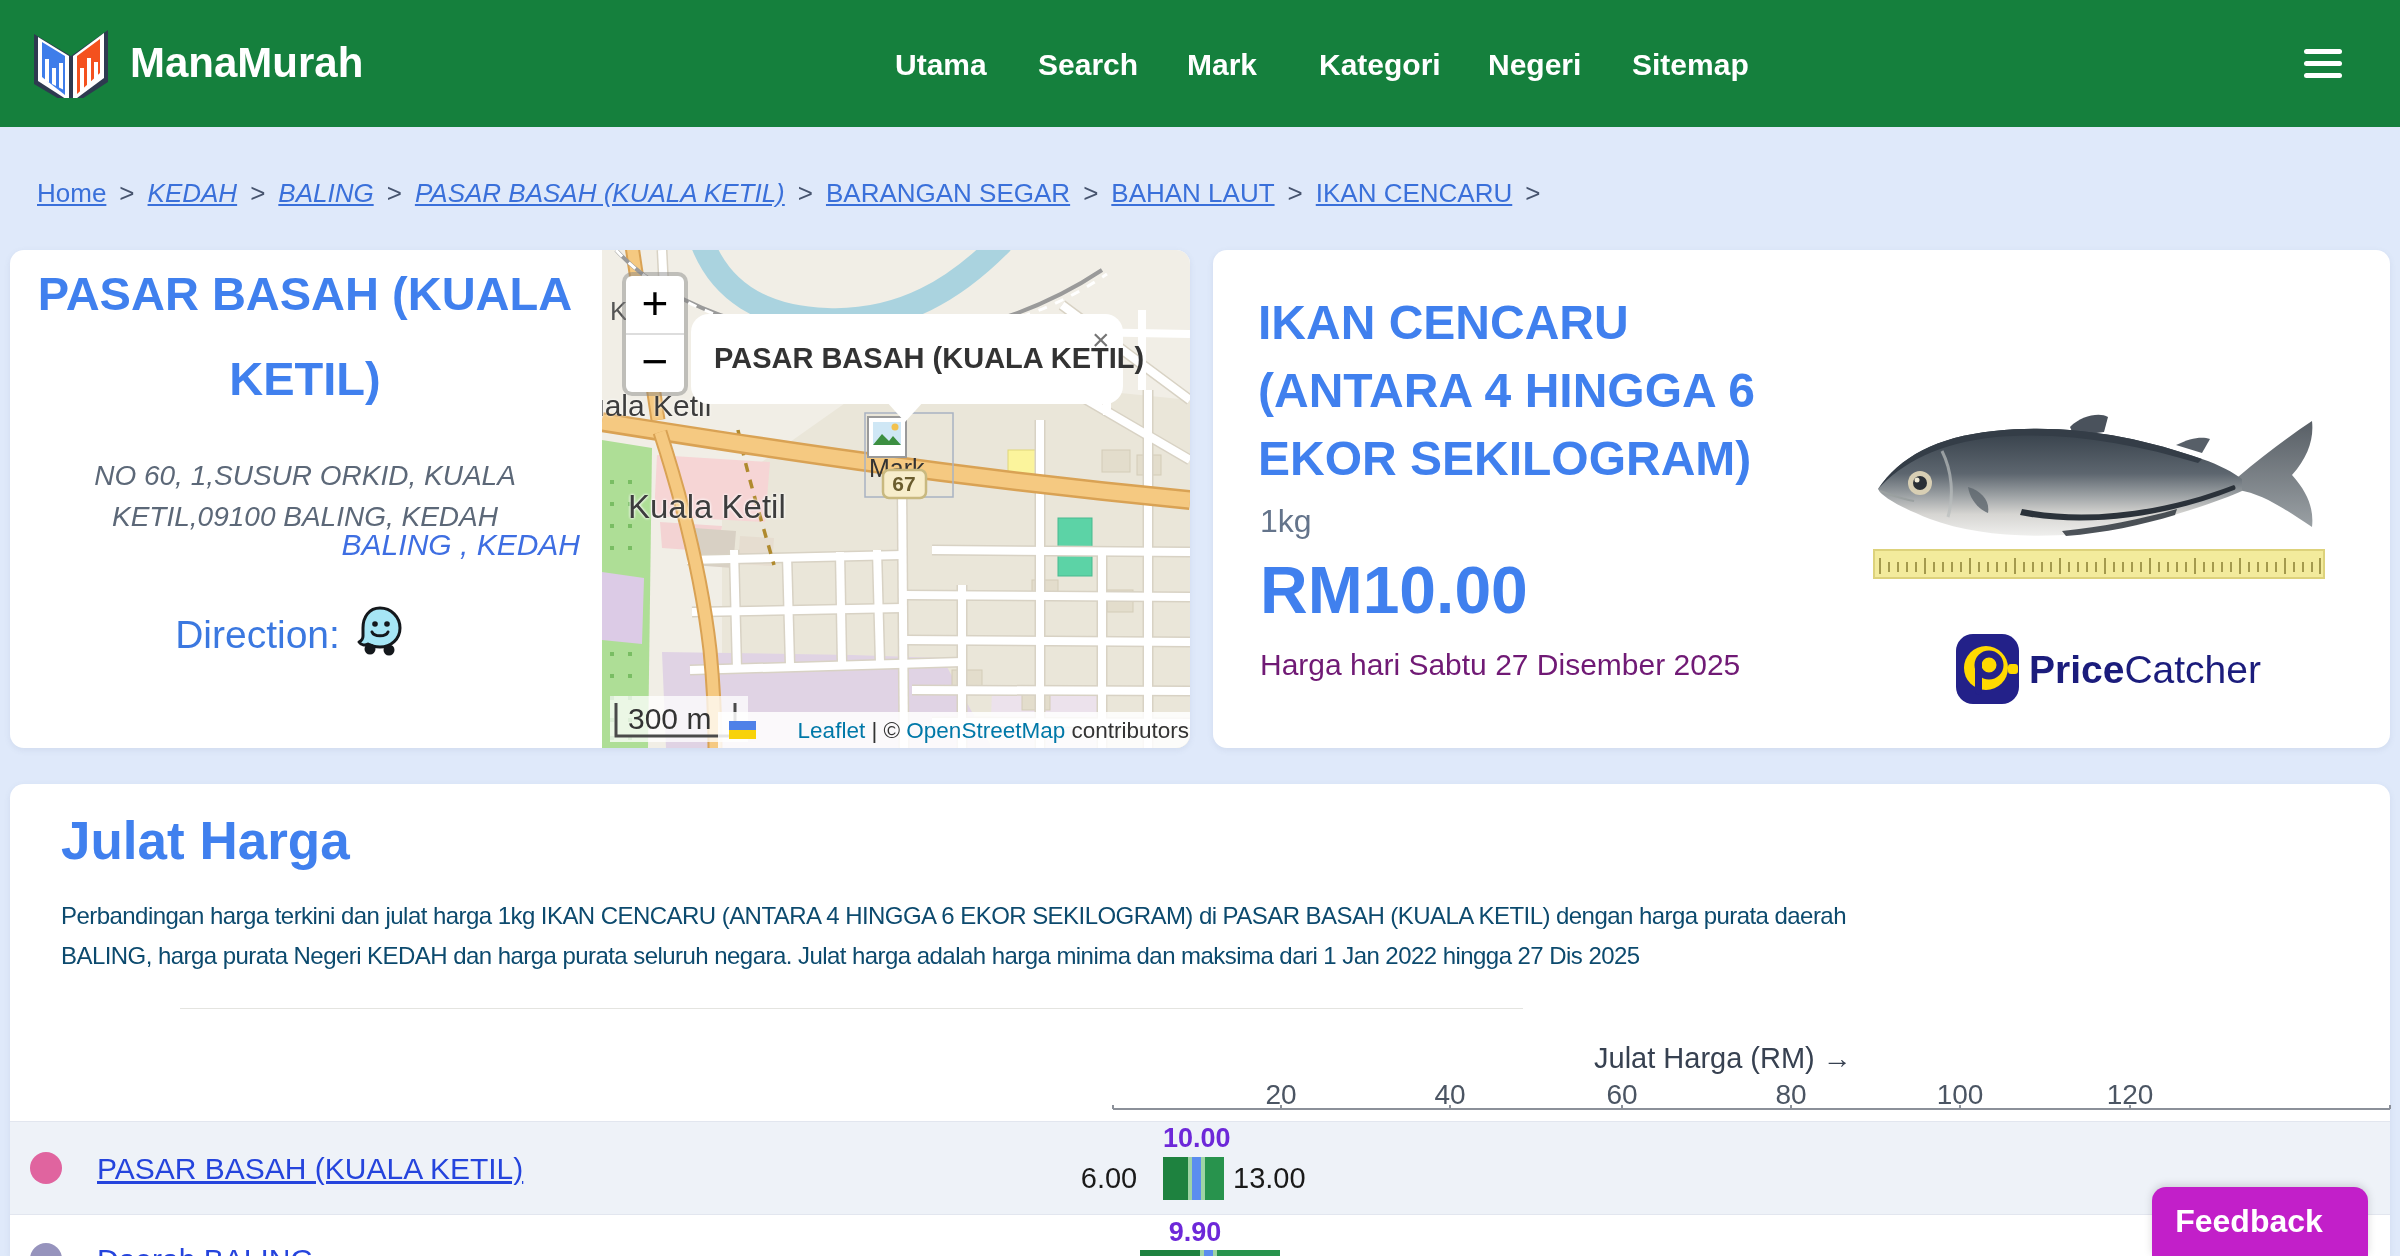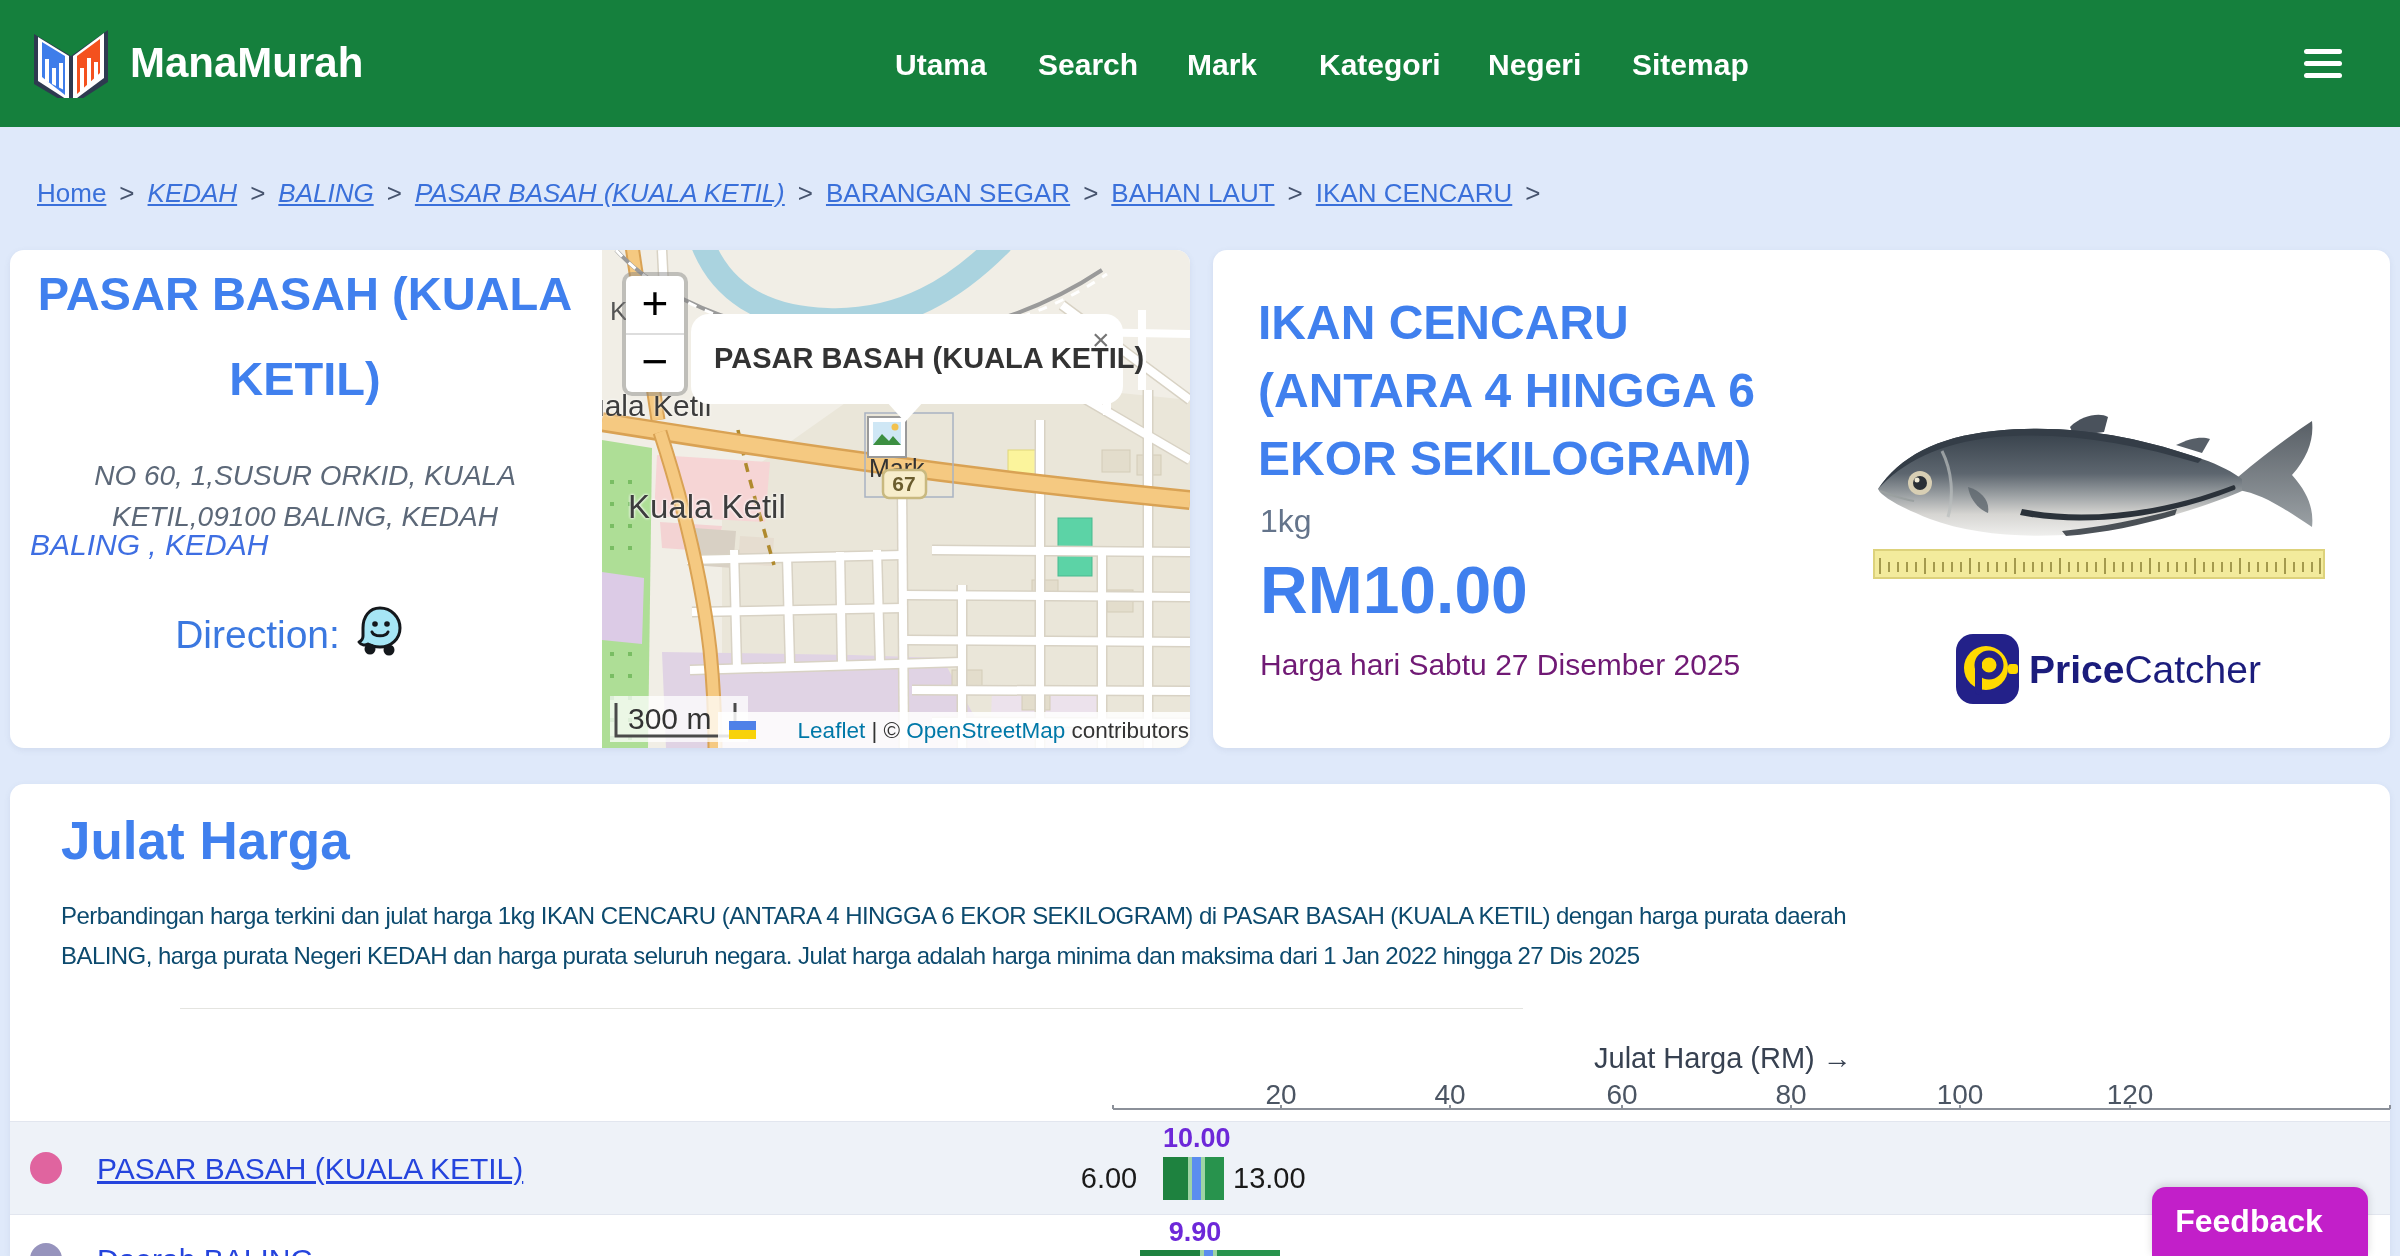--- a/index.html
+++ b/index.html
@@ -13,21 +13,21 @@
 #crumbs { position:absolute; left:37px; top:178px; font-size:26px; color:#47546e; }
 #crumbs a { color:#3a70da; text-decoration:underline; }
 #crumbs a.it { font-style:italic; }
 #crumbs span.sep { color:#47546e; padding:0 13px; }
 .card { position:absolute; background:#fff; border-radius:14px; box-shadow:0 2px 6px rgba(80,100,140,0.10); }
 #card1 { left:10px; top:250px; width:1180px; height:498px; }
 #card2 { left:1213px; top:250px; width:1177px; height:498px; }
 #card3 { left:10px; top:784px; width:2380px; height:472px; border-bottom-left-radius:0; border-bottom-right-radius:0; }
 #c1title { position:absolute; left:30px; top:251px; width:550px; text-align:center; color:#4080ee; font-size:47px; font-weight:bold; line-height:85px; }
 #c1addr { position:absolute; left:55px; top:438px; width:500px; text-align:center; color:#5c6878; font-size:28px; font-style:italic; line-height:41px;margin-top:17px; }
-#c1loc { position:absolute; left:30px; top:528px; width:550px; text-align:left; color:#3e6ee2; font-size:30px; font-style:italic; }
+#c1loc { position:absolute; left:30px; top:528px; width:550px; text-align:right; color:#3e6ee2; font-size:30px; font-style:italic; }
 #c1dir { position:absolute; left:30px; top:613px; width:520px; text-align:center; color:#3b78e0; font-size:39px; }
 #map { position:absolute; left:602px; top:250px; width:588px; height:498px; overflow:hidden; border-top-right-radius:14px; border-bottom-right-radius:14px; }
 #c2title { position:absolute; left:1258px; top:289px; width:880px; color:#4080ee; font-size:48px; font-weight:bold; line-height:68px; }
 #c2kg { position:absolute; left:1260px; top:503px; color:#64748b; font-size:32px; }
 #c2price { position:absolute; left:1260px; top:552px; color:#4080ee; font-size:66px; font-weight:bold; }
 #c2date { position:absolute; left:1260px; top:648px; color:#701a75; font-size:30px; }
 #fishbox { position:absolute; left:1872px; top:400px; }
 #pclogo { position:absolute; left:1956px; top:634px; }
 #pctext { position:absolute; left:2029px; top:648px; font-size:39px; color:#1b1c7c; }
 #jh { position:absolute; left:61px; top:810px; color:#4080ee; font-size:53px; font-weight:bold; }

